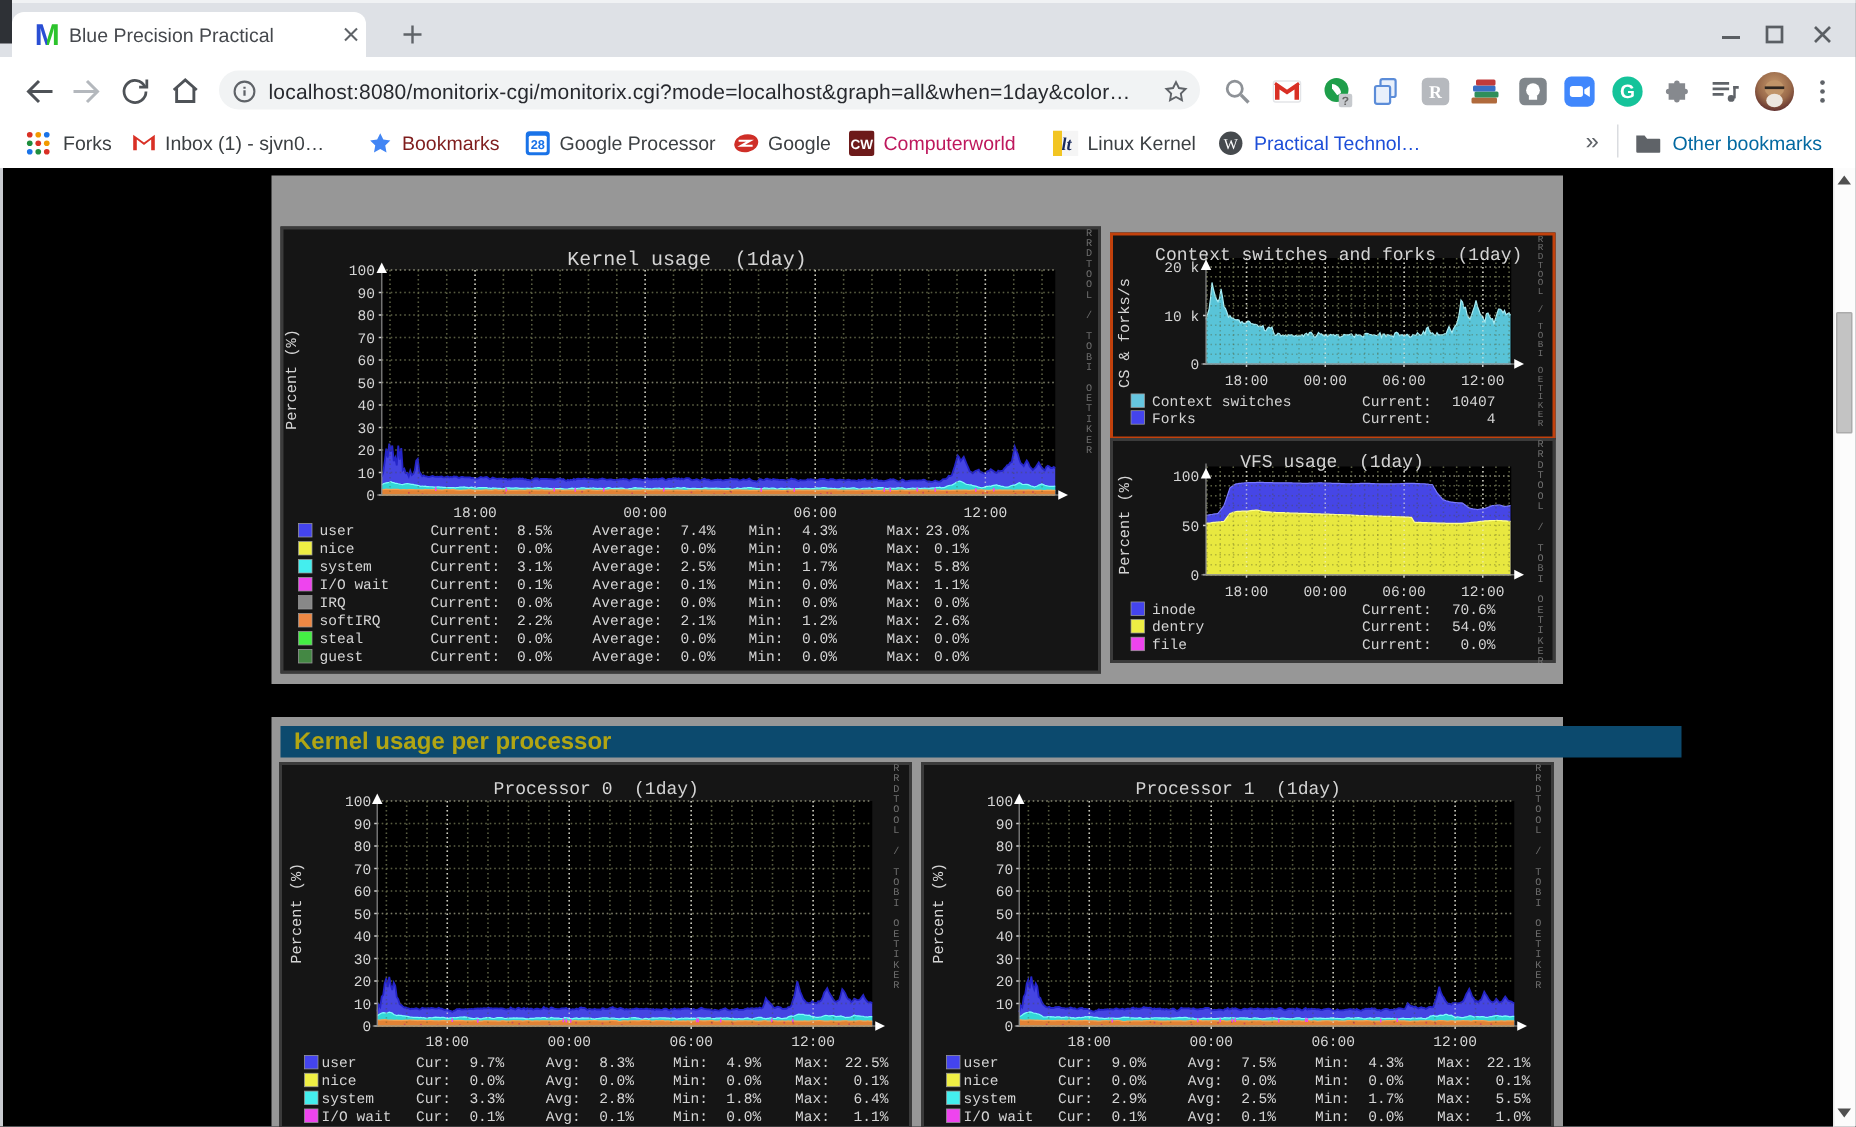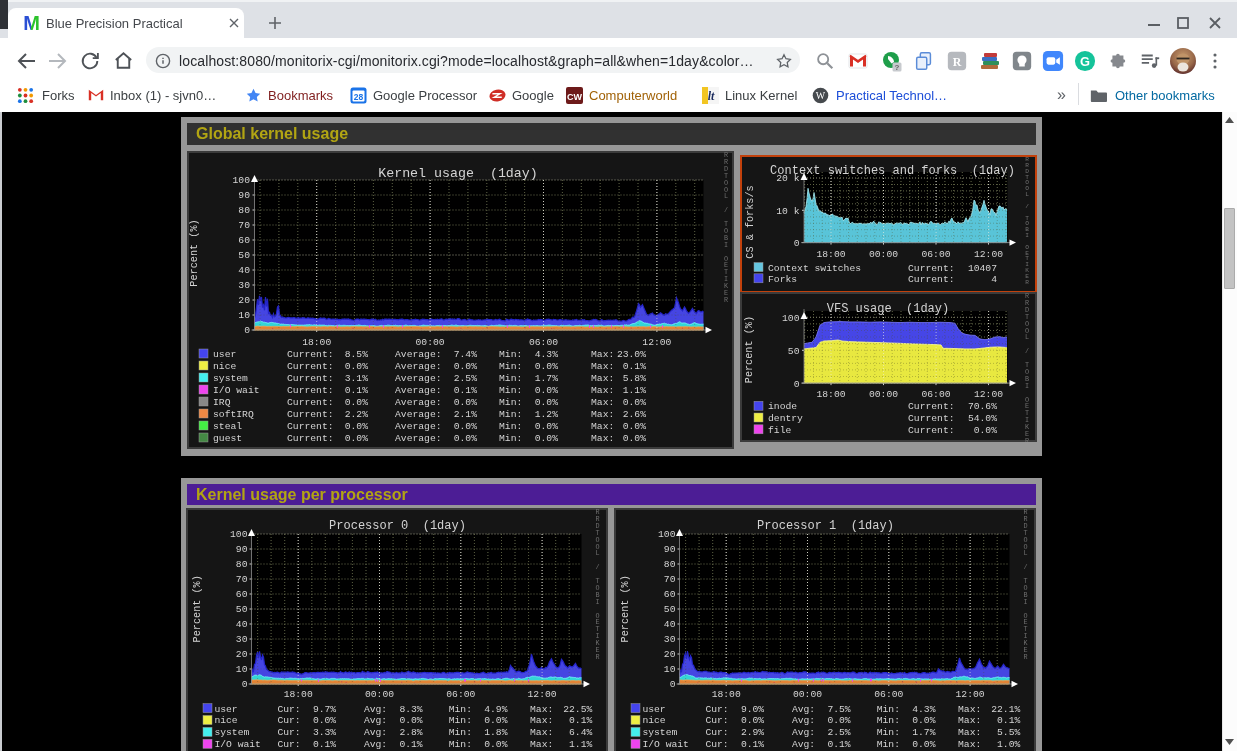--- a/index.html
+++ b/index.html
@@ -166,21 +166,21 @@
 <div class="abs" style="left:373px;top:88px;font-size:13px;color:#3c4043">Google Processor</div>
 <svg class="abs" style="left:489px;top:88px" width="17" height="15" viewBox="0 0 20 17">
  <ellipse cx="10" cy="8.5" rx="9.5" ry="7" fill="#cf2e27" transform="rotate(-12 10 8.5)"></ellipse>
  <path d="M4 6.5h9l-7 4h9" stroke="#fff" stroke-width="1.6" fill="none"></path>
   </svg>
 <div class="abs" style="left:512px;top:88px;font-size:13px;color:#3c4043">Google</div>
 <svg class="abs" style="left:566px;top:87px" width="17" height="17" viewBox="0 0 17 17">
  <rect width="17" height="17" rx="2" fill="#6d1a1a"></rect>
  <text x="8.5" y="12.5" text-anchor="middle" style="font-family:'Liberation Sans';font-size:9px;font-weight:bold;fill:#fff">CW</text>
   </svg>
-<div class="abs" style="left:589px;top:88px;font-size:13px;color:#a16207">Computerworld</div>
+<div class="abs" style="left:589px;top:88px;font-size:13px;color:#be185d">Computerworld</div>
 <svg class="abs" style="left:702px;top:87px" width="17" height="17" viewBox="0 0 17 17">
  <rect width="17" height="17" fill="#f5f5f5"></rect>
  <rect width="6" height="17" fill="#f2c522"></rect>
  <text x="9" y="13" text-anchor="middle" style="font-family:'Liberation Serif';font-size:12px;font-weight:bold;font-style:italic;fill:#1a2b5e">lt</text>
   </svg>
 <div class="abs" style="left:725px;top:88px;font-size:13px;color:#3c4043">Linux Kernel</div>
 <svg class="abs" style="left:812px;top:87px" width="17" height="17" viewBox="0 0 24 24">
  <circle cx="12" cy="12" r="11" fill="#464a4e"></circle>
  <text x="12" y="17" text-anchor="middle" style="font-family:'Liberation Serif';font-size:14px;fill:#fff">W</text>
   </svg>
@@ -189,26 +189,23 @@
 <div class="abs" style="left:1078px;top:83px;width:1px;height:22px;background:#dadce0"></div>
 <svg class="abs" style="left:1090px;top:88px" width="17" height="15" viewBox="0 0 20 17">
  <path d="M1 2.5h6.5l2 2.5H19a1 1 0 0 1 1 1v9a1 1 0 0 1-1 1H2a1 1 0 0 1-1-1z" fill="#5f6368"></path>
   </svg>
 <div class="abs" style="left:1115px;top:88px;font-size:13px;color:#0369a1">Other bookmarks</div>
 
 <div class="abs" style="left:0;top:112px;width:1222px;height:639px;background:#000;overflow:hidden">
   <div class="abs" style="left:0;top:0;width:2px;height:639px;background:#caccd0"></div>
 
   <div class="abs" style="left:181px;top:5px;width:861px;height:339px;background:#979797"></div>
-  <div class="abs" style="left:187px;top:11px;width:849px;height:22px;background:#313131">
-    <div style="position:absolute;left:9px;top:2px;font-size:16px;font-weight:bold;color:#b2a513">Global kernel usage</div>
-  </div>
 
   <div class="abs" style="left:181px;top:366px;width:861px;height:273px;background:#979797"></div>
-  <div class="abs" style="left:187px;top:372px;width:849px;height:21px;background:#4c1d95">
+  <div class="abs" style="left:187px;top:372px;width:934px;height:21px;background:#0c4a6e">
     <div style="position:absolute;left:9px;top:1.5px;font-size:16px;font-weight:bold;color:#b2a513">Kernel usage per processor</div>
   </div>
 </div>
 <div class="abs" style="left:0;top:0;width:1237px;height:751px;overflow:hidden;pointer-events:none">
 <div style="position:absolute;left:187px;top:151px;width:547px;height:298px;background:#151515;border:2px solid #3b3b3b;box-sizing:border-box">
       <div style="position:absolute;left:-2px;top:-2px;width:547px;height:298px">
         <svg width="547" height="298" viewBox="0 0 547 298" style="position:absolute;left:0;top:0">
           <rect x="67.5" y="29" width="449.0" height="150" fill="#000"></rect>
           <line x1="67.5" y1="179.0" x2="516.5" y2="179.0" stroke="rgba(238,238,222,0.62)" stroke-width="1" stroke-dasharray="1 2"></line>
           <line x1="67.5" y1="164.0" x2="516.5" y2="164.0" stroke="rgba(185,195,160,0.5)" stroke-width="1" stroke-dasharray="1 2"></line>

